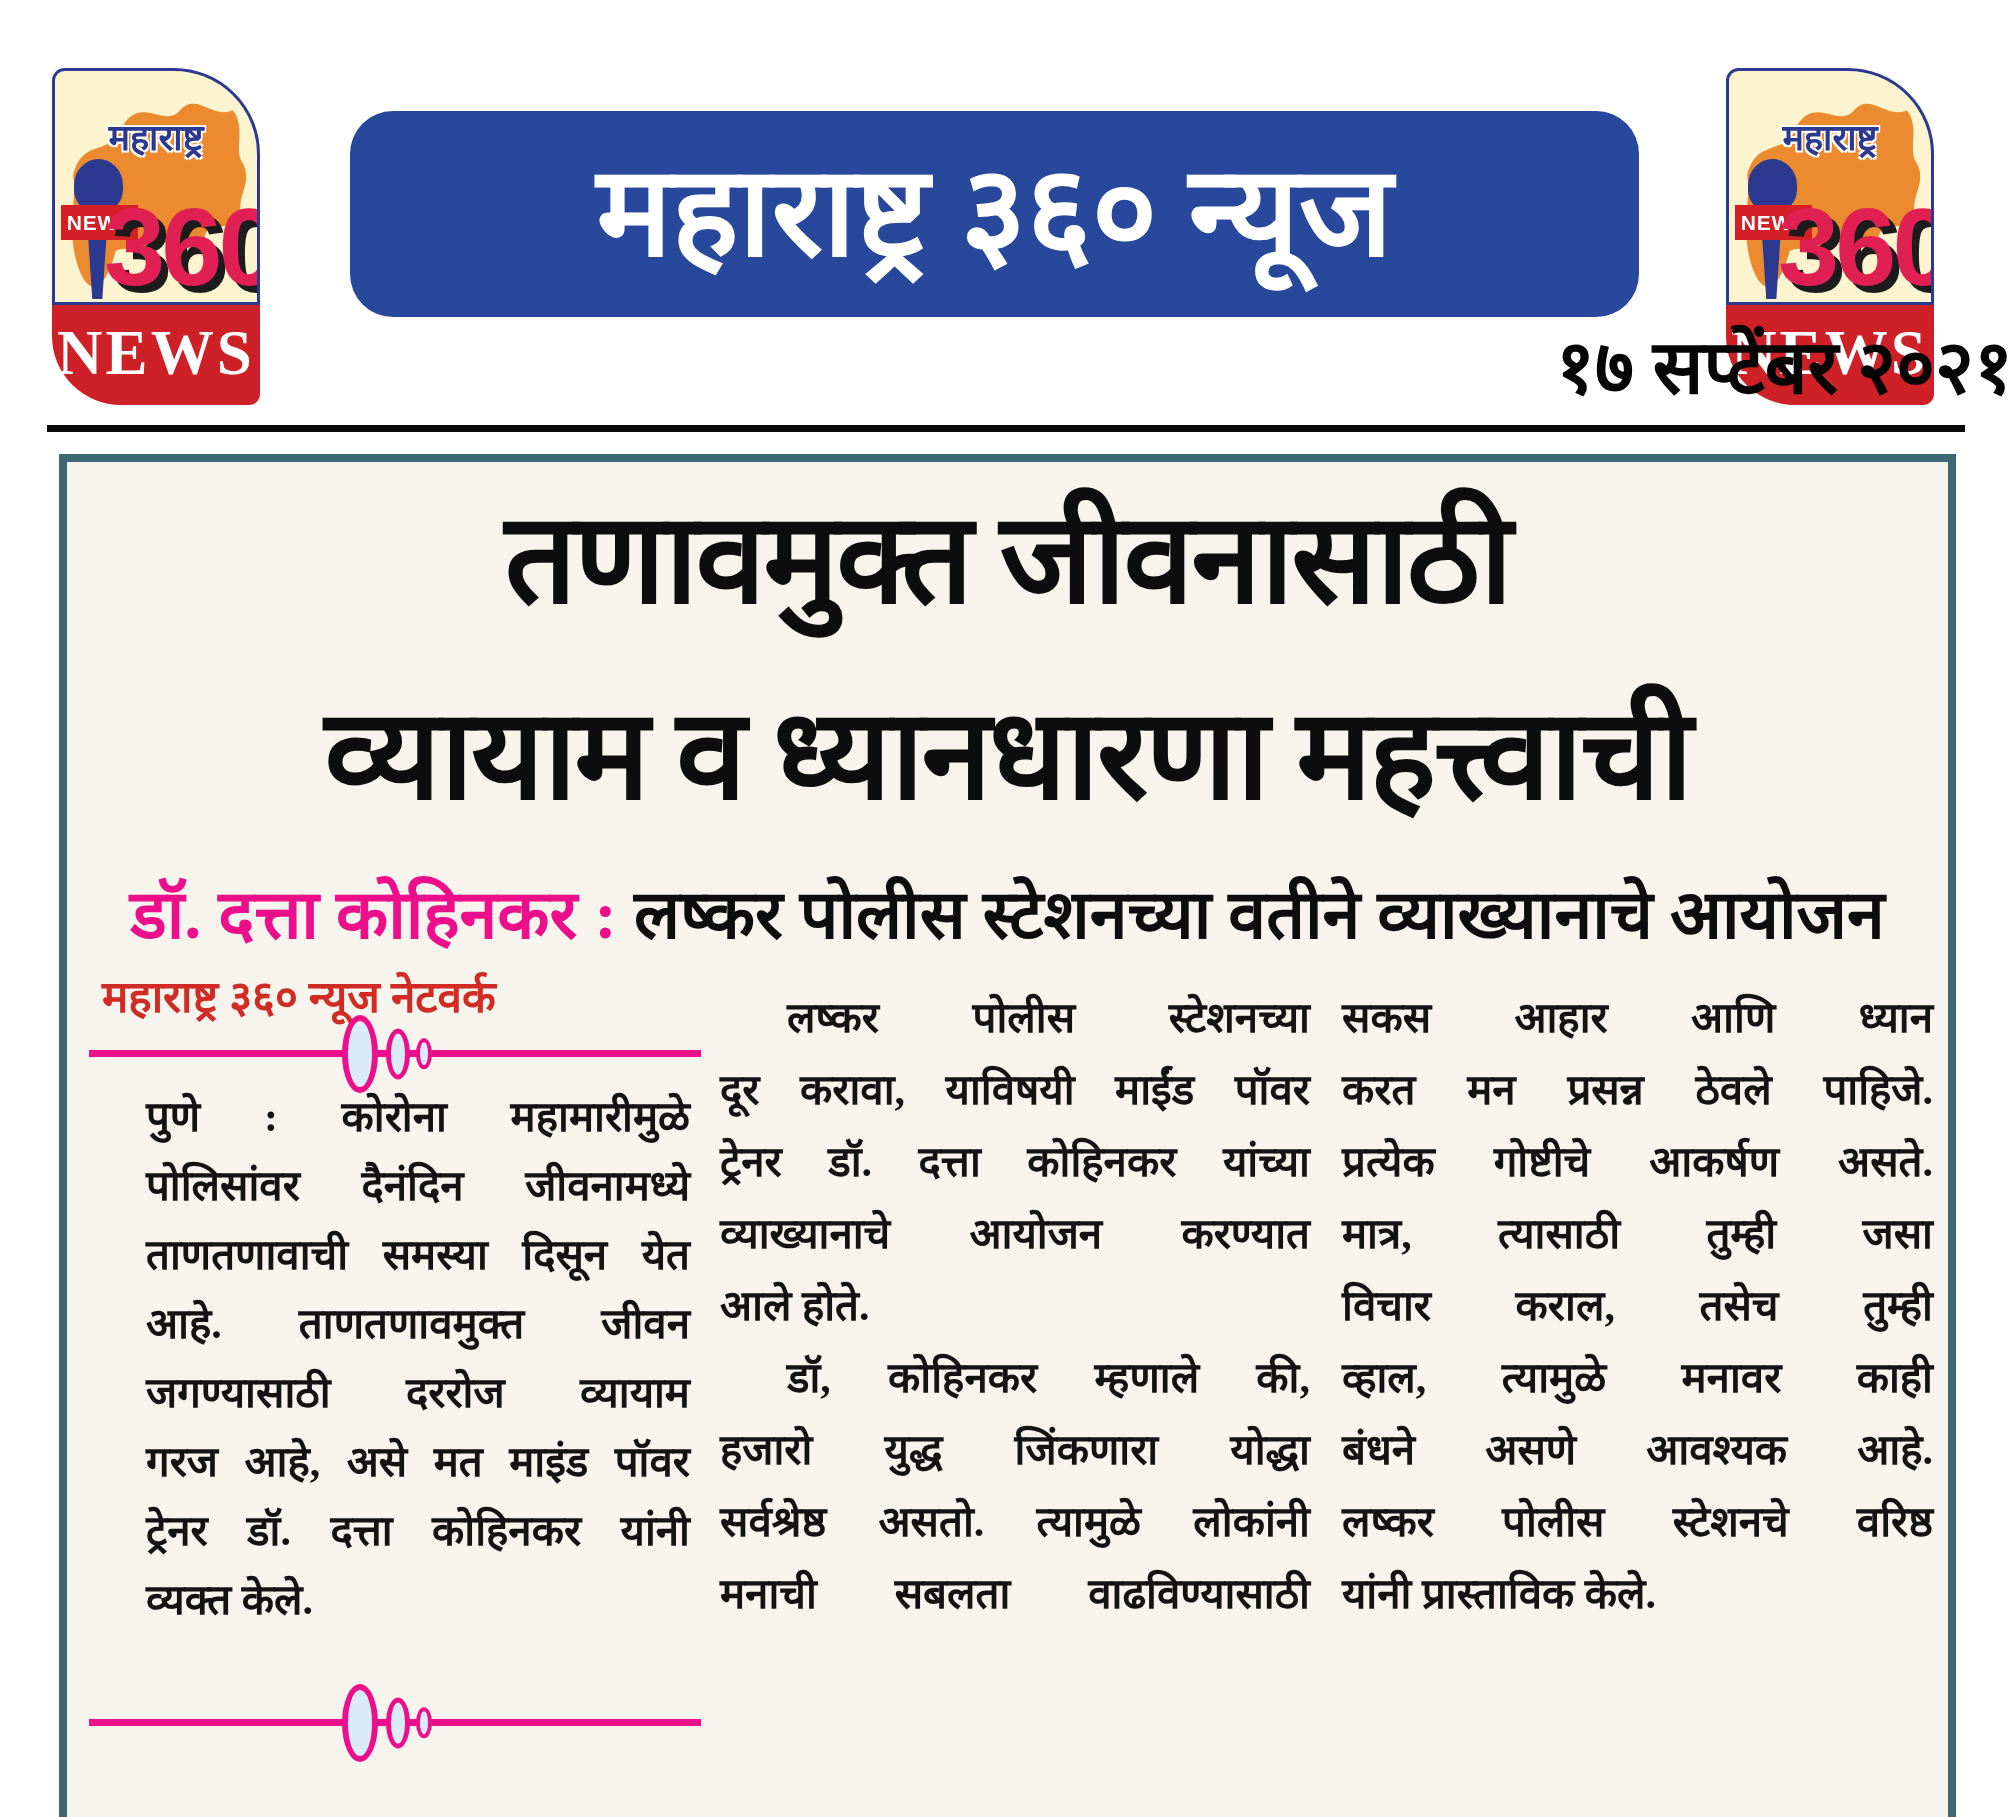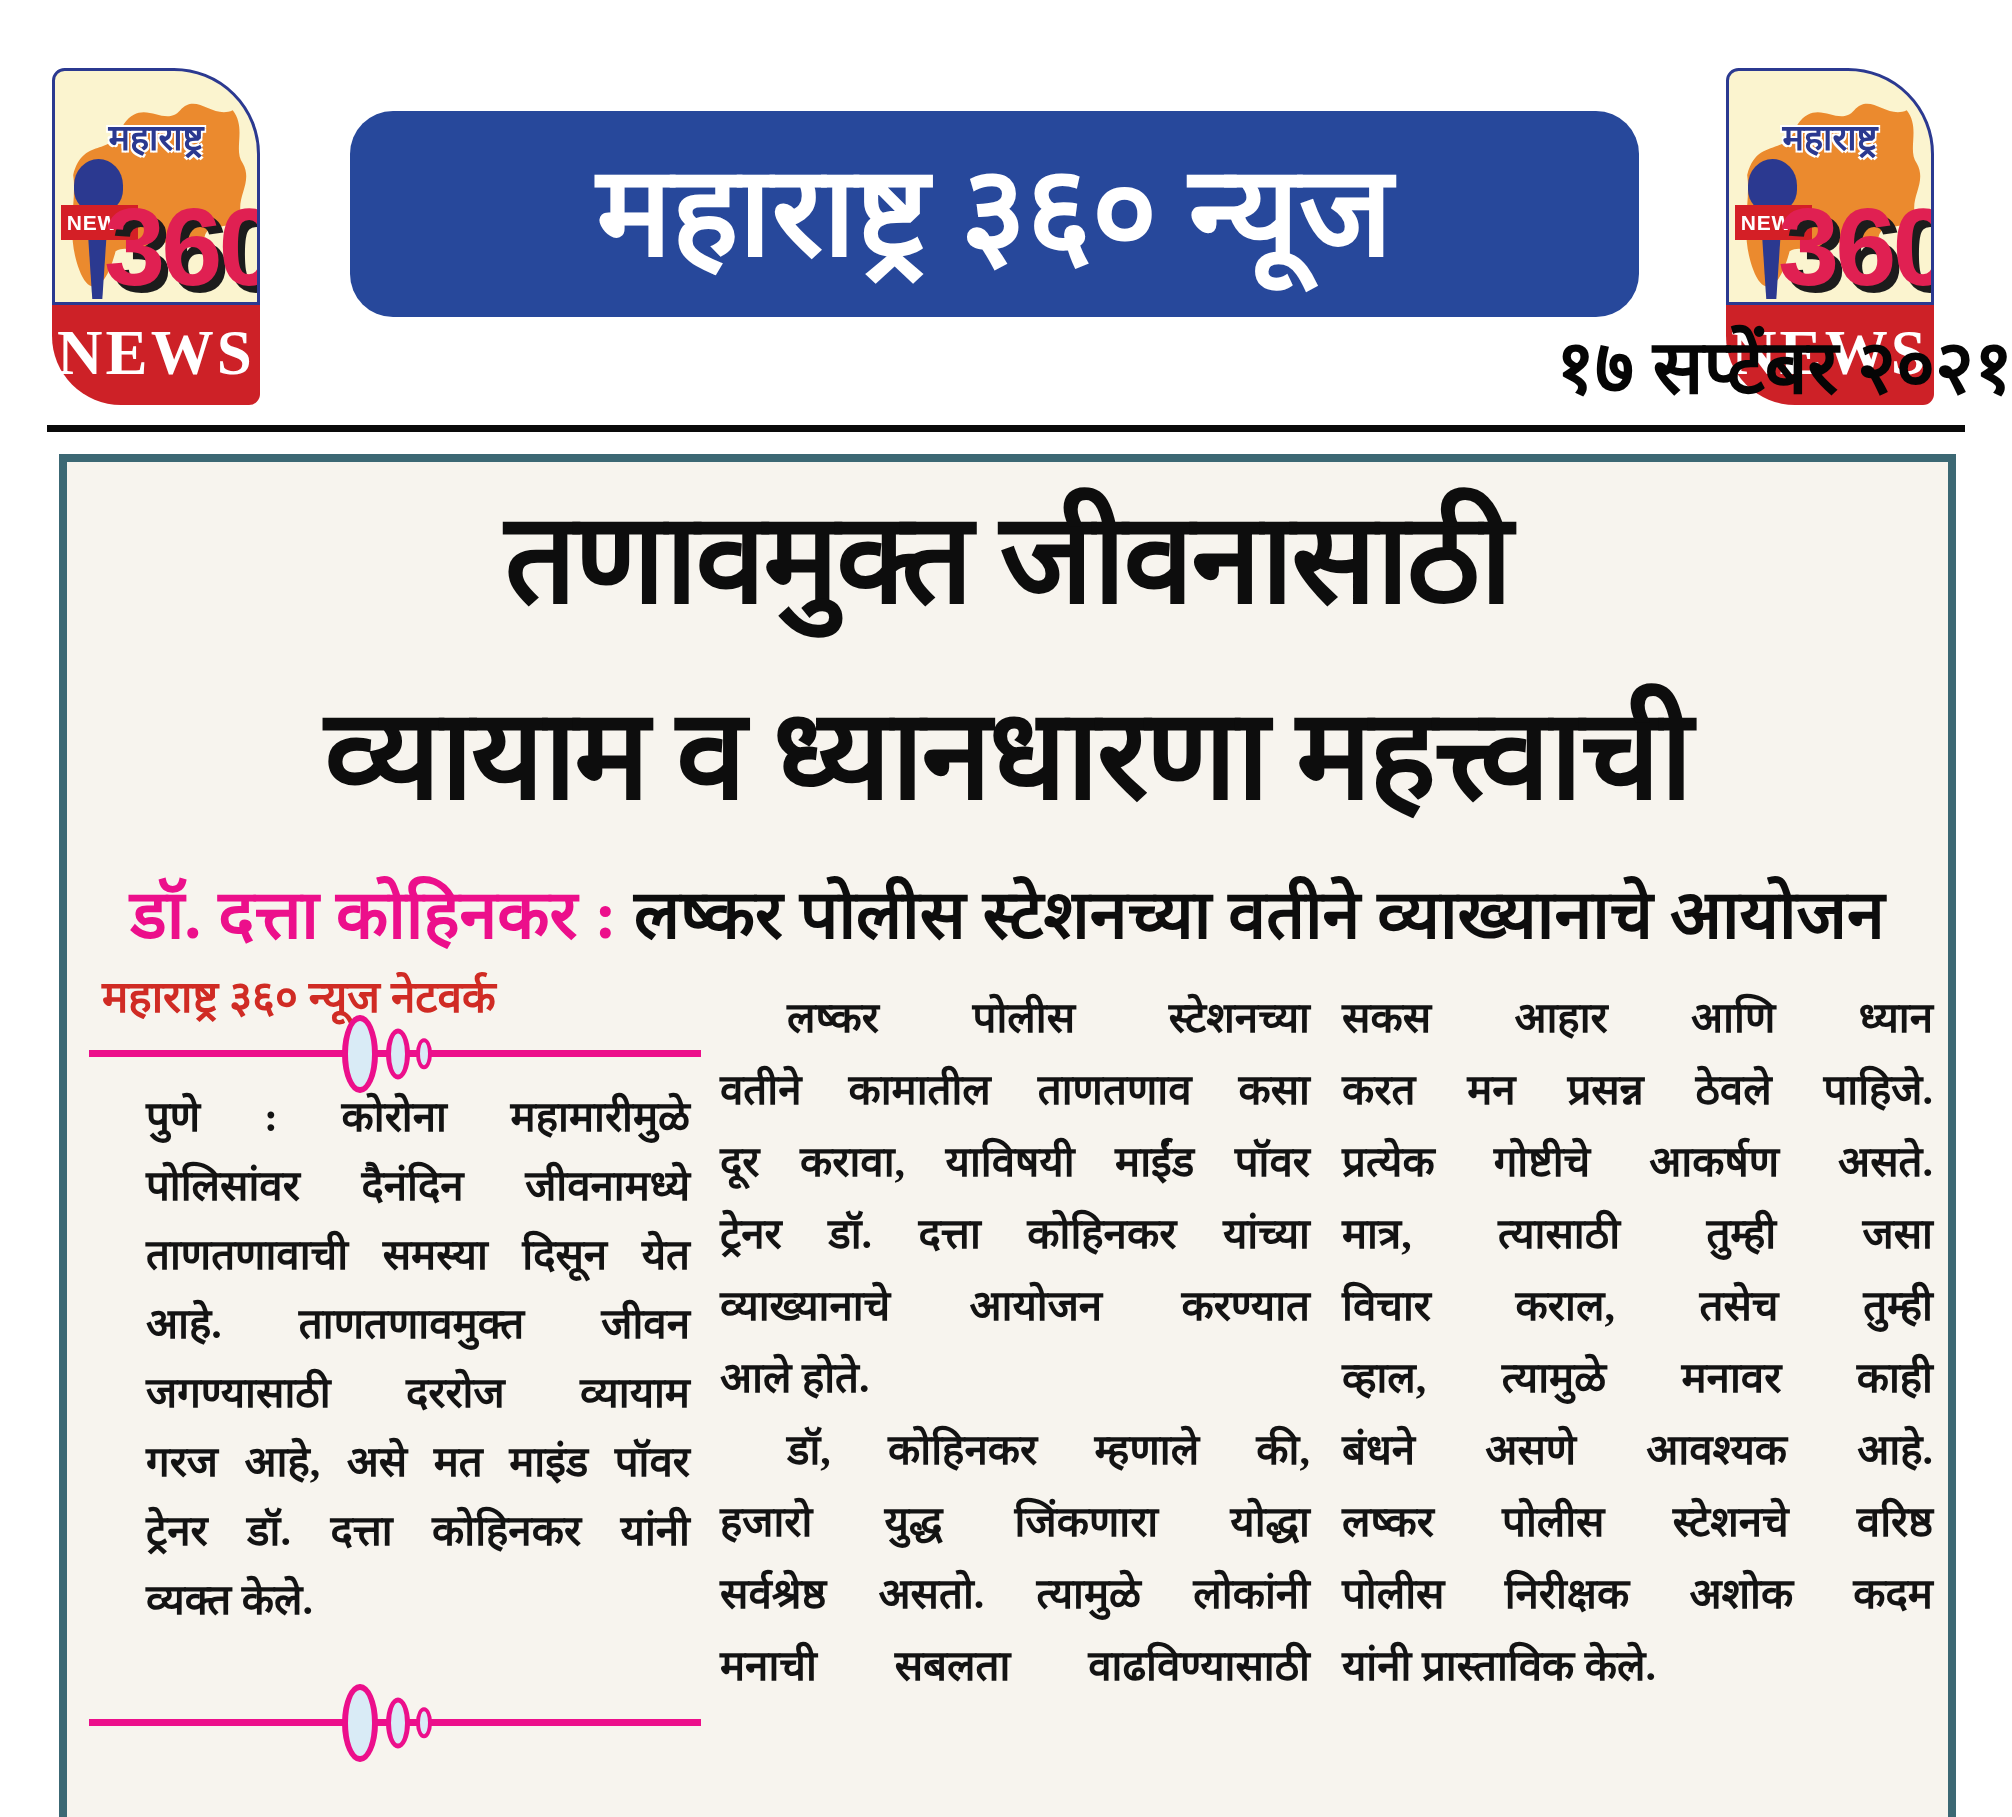--- a/index.html
+++ b/index.html
@@ -147,40 +147,38 @@
         <div class="tl just">पोलिसांवर दैनंदिन जीवनामध्ये</div>
         <div class="tl just">ताणतणावाची समस्या दिसून येत</div>
         <div class="tl just">आहे. ताणतणावमुक्त जीवन</div>
         <div class="tl just">जगण्यासाठी दररोज व्यायाम</div>
         <div class="tl just">गरज आहे, असे मत माइंड पॉवर</div>
         <div class="tl just">ट्रेनर डॉ. दत्ता कोहिनकर यांनी</div>
         <div class="tl">व्यक्त केले.</div>
       </div>
     <div class="col col-mid">
         <div class="tl just ind">लष्कर पोलीस स्टेशनच्या</div>
-        <div class="tl just">वतीने कामातील ताणतणाव कसा</div>
         <div class="tl just">दूर करावा, याविषयी माईंड पॉवर</div>
         <div class="tl just">ट्रेनर डॉ. दत्ता कोहिनकर यांच्या</div>
         <div class="tl just">व्याख्यानाचे आयोजन करण्यात</div>
         <div class="tl">आले होते.</div>
         <div class="tl just ind">डॉ, कोहिनकर म्हणाले की,</div>
         <div class="tl just">हजारो युद्ध जिंकणारा योद्धा</div>
         <div class="tl just">सर्वश्रेष्ठ असतो. त्यामुळे लोकांनी</div>
         <div class="tl just">मनाची सबलता वाढविण्यासाठी</div>
       </div>
     <div class="col col-right">
         <div class="tl just">सकस आहार आणि ध्यान</div>
         <div class="tl just">करत मन प्रसन्न ठेवले पाहिजे.</div>
         <div class="tl just">प्रत्येक गोष्टीचे आकर्षण असते.</div>
         <div class="tl just">मात्र, त्यासाठी तुम्ही जसा</div>
         <div class="tl just">विचार कराल, तसेच तुम्ही</div>
         <div class="tl just">व्हाल, त्यामुळे मनावर काही</div>
         <div class="tl just">बंधने असणे आवश्यक आहे.</div>
         <div class="tl just">लष्कर पोलीस स्टेशनचे वरिष्ठ</div>
-        <div class="tl just">पोलीस निरीक्षक अशोक कदम</div>
         <div class="tl">यांनी प्रास्ताविक केले.</div>
       </div>
 
     <div class="divider d2">
       <div class="dline"></div>
       <span class="el e1"></span>
       <span class="el e2"></span>
       <span class="el e3"></span>
     </div>
 

